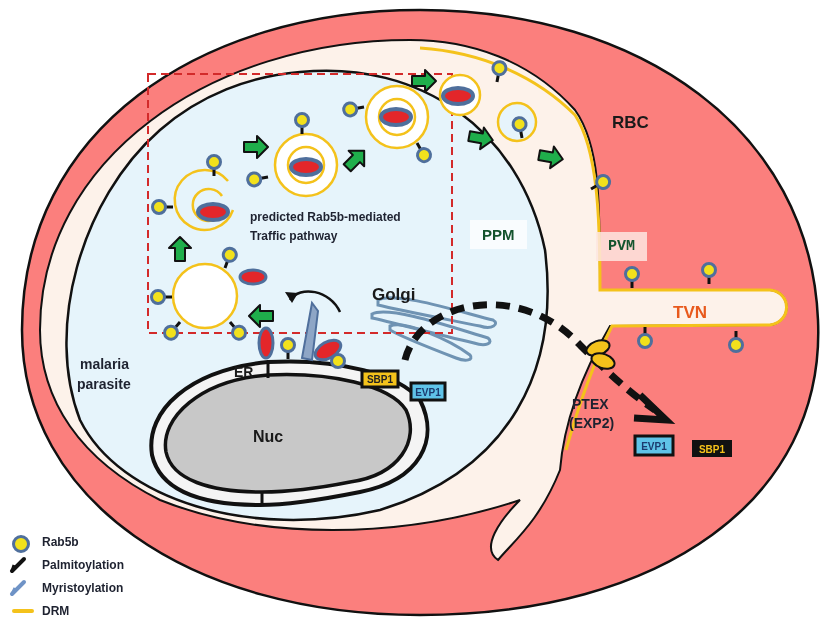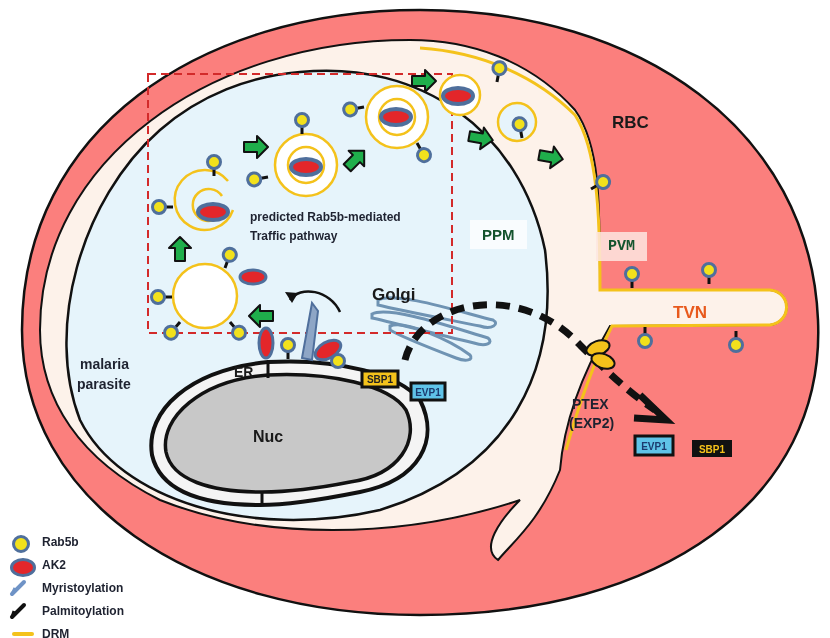--- a/index.html
+++ b/index.html
@@ -154,42 +154,36 @@
 
 <div class="legend">
   <div class="legend-row">
     <div class="legend-sym">
           <span class="sym-rab"></span>
         </div>
     <span class="legend-label">Rab5b</span>
   </div>
   <div class="legend-row">
     <div class="legend-sym">
-          <span class="sym-ak2"></span>
-        </div>
-    <span class="legend-label">AK2</span>
+      <svg width="24" height="20">
+            <path d="M 6 16 L 18 4" stroke="#111" stroke-width="4" stroke-linecap="round"></path>
+            <path d="M 6 16 L 8 10" stroke="#111" stroke-width="3"></path>
+          </svg>
+    </div>
+    <span class="legend-label">Palmitoylation</span>
   </div>
   <div class="legend-row">
     <div class="legend-sym">
       <svg width="24" height="20">
             <path d="M 6 16 L 18 4" stroke="#6f93c6" stroke-width="4" stroke-linecap="round"></path>
             <path d="M 6 16 L 9 10" stroke="#6f93c6" stroke-width="3"></path>
           </svg>
     </div>
     <span class="legend-label">Myristoylation</span>
   </div>
   <div class="legend-row">
     <div class="legend-sym">
-      <svg width="24" height="20">
-            <path d="M 6 16 L 18 4" stroke="#111" stroke-width="4" stroke-linecap="round"></path>
-            <path d="M 6 16 L 8 10" stroke="#111" stroke-width="3"></path>
-          </svg>
-    </div>
-    <span class="legend-label">Palmitoylation</span>
-  </div>
-  <div class="legend-row">
-    <div class="legend-sym">
           <span class="sym-line"></span>
         </div>
     <span class="legend-label">DRM</span>
   </div>
 </div>
 </div>
 
 </body></html>

